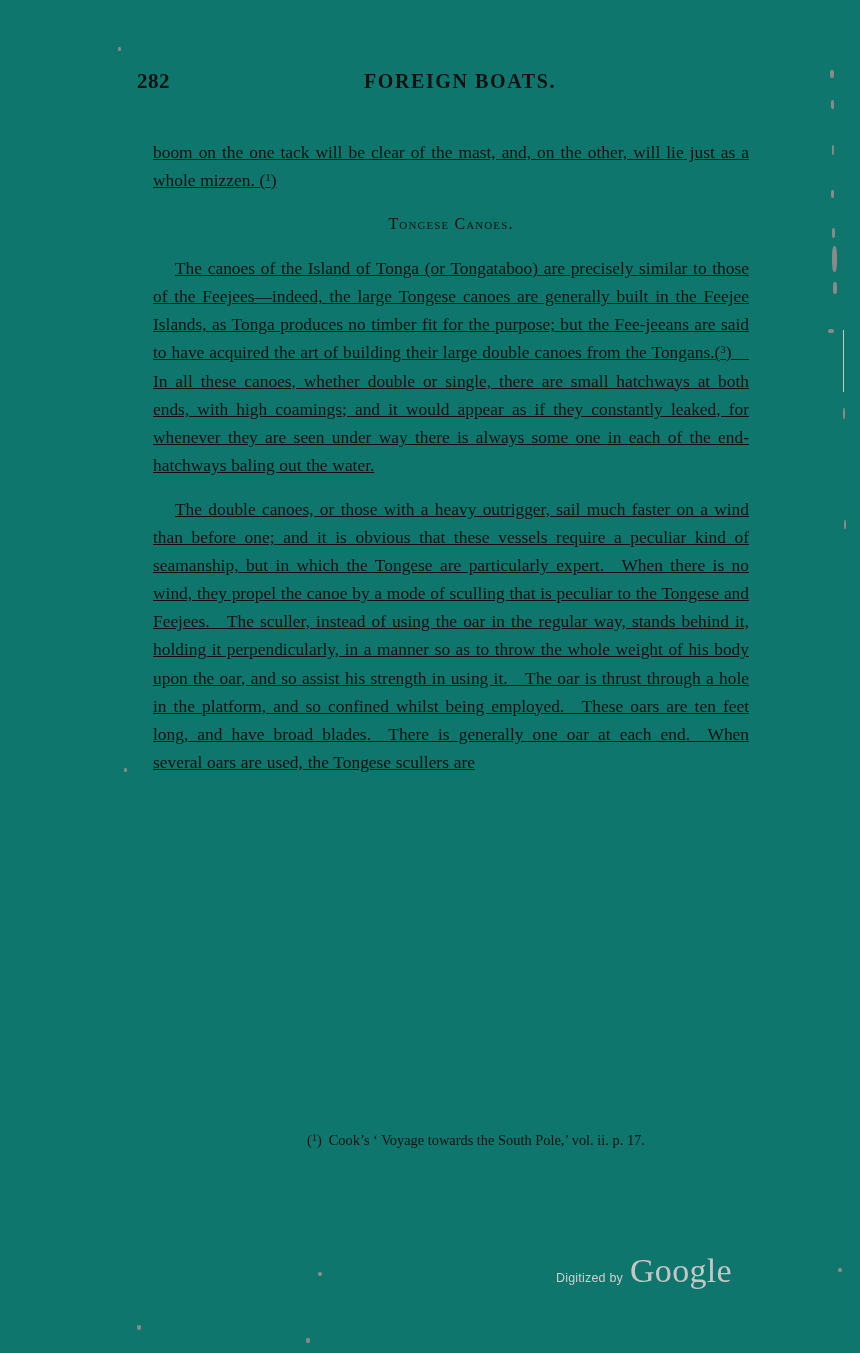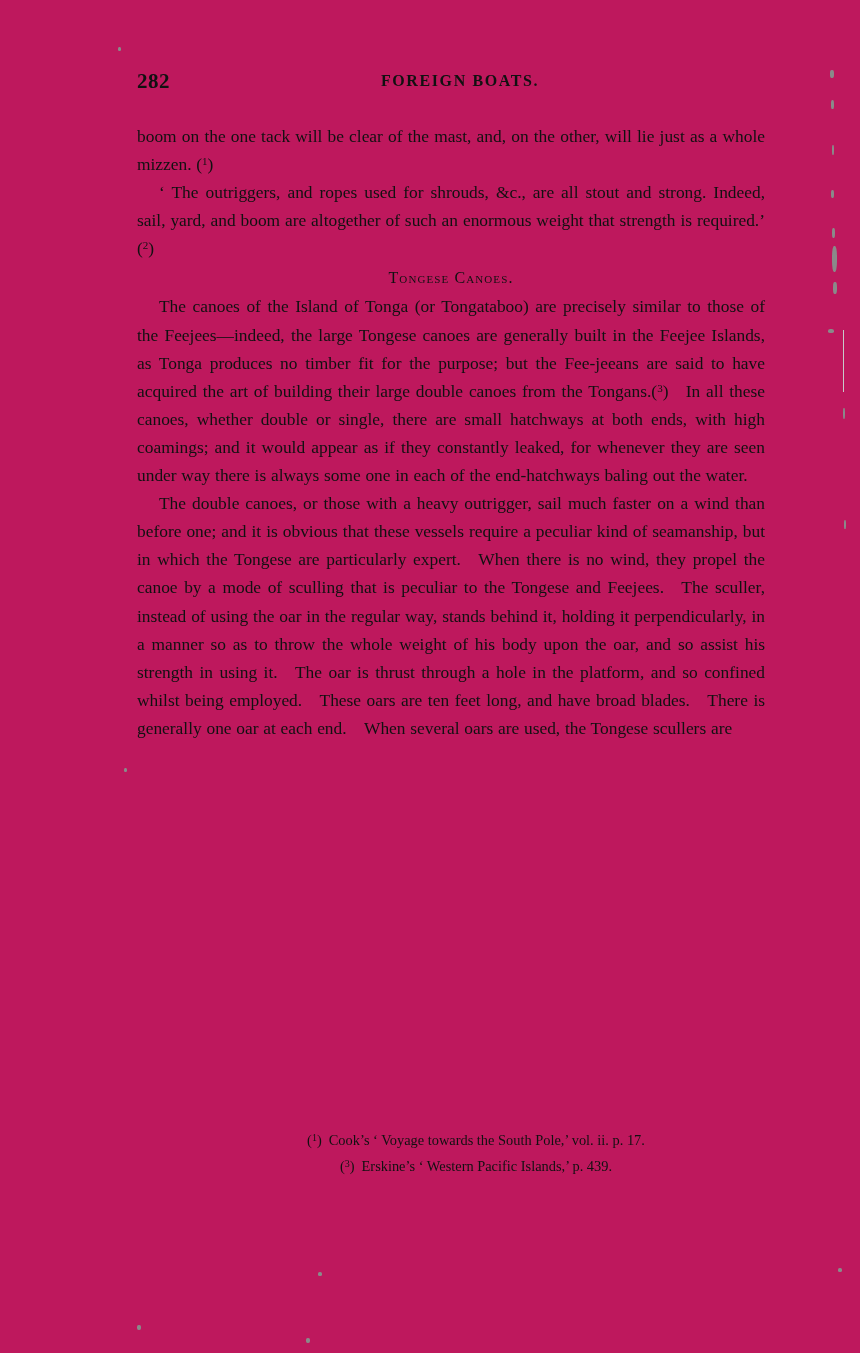--- a/index.html
+++ b/index.html
@@ -6,21 +6,21 @@
     margin: 0;
     padding: 0;
     background: #ffffff;
   }
 
   .page {
     position: relative;
     width: 860px;
     height: 1353px;
     margin: 0;
-    background: #be185d;
+    background: #0f766e;
     overflow: hidden;
     font-family: "Liberation Serif", "DejaVu Serif", serif;
     color: #111111;
   }
 
   
   .header {
     position: absolute;
     top: 68px;
     left: 137px;
@@ -35,45 +35,46 @@
     font-weight: bold;
     letter-spacing: 0.5px;
     line-height: 26px;
   }
   .running-head {
     position: absolute;
     left: 0;
     right: 0;
     top: 0;
     text-align: center;
-    font-size: 16px;
+    font-size: 20px;
     font-weight: bold;
     letter-spacing: 1.6px;
     line-height: 26px;
     padding-left: 18px;
   }
 
   
   .textblock {
     position: absolute;
     top: 122px;
     left: 137px;
     width: 628px;
   }
 
   p.para {
-    margin: 0;
+    margin: 16px;
     font-size: 17.4px;
     line-height: 28.1px;
     text-align: justify;
     text-align-last: left;
     text-indent: 22px;
     word-spacing: 0.4px;
     -webkit-hyphens: none;
     hyphens: none;
+    text-decoration: underline;
   }
   p.para.noindent {
     text-indent: 0;
   }
 
   .section-head {
     margin: 2px 0 0 0;
     text-align: center;
     font-size: 16px;
     line-height: 28px;
@@ -157,35 +158,37 @@
 
   <div class="header">
     <div class="folio">282</div>
     <div class="running-head">FOREIGN BOATS.</div>
   </div>
 
   <div class="textblock">
 
     <p class="para noindent"><span>boom on the one tack will be clear of the mast, and, on the other, will lie just as a whole mizzen. (</span><span class="fnmark"><sup class="fnref">1</sup></span><span>)</span></p>
 
-    <p class="para"><span>‘ The outriggers, and ropes used for shrouds, &amp;c., are all stout and strong. Indeed, sail, yard, and boom are altogether of such an enormous weight that strength is required.’ (</span><span class="fnmark"><sup class="fnref">2</sup></span><span>)</span></p>
 
 
     <div class="section-head">Tongese Canoes.</div>
 
     <p class="para"><span>The canoes of the Island of Tonga (or Tongataboo) are precisely similar to those of the Feejees—indeed, the large Tongese canoes are generally built in the Feejee Islands, as Tonga produces no timber fit for the purpose; but the Fee-jeeans are said to have acquired the art of building their large double canoes from the Tongans.(</span><span class="fnmark"><sup class="fnref">3</sup></span><span>) In all these canoes, whether double or single, there are small hatchways at both ends, with high coamings; and it would appear as if they constantly leaked, for whenever they are seen under way there is always some one in each of the end-hatchways baling out the water.</span></p>
 
     <p class="para">The double canoes, or those with a heavy outrigger, sail much faster on a wind than before one; and it is obvious that these vessels require a peculiar kind of seamanship, but in which the Tongese are particularly expert. When there is no wind, they propel the canoe by a mode of sculling that is peculiar to the Tongese and Feejees. The sculler, instead of using the oar in the regular way, stands behind it, holding it perpendicularly, in a manner so as to throw the whole weight of his body upon the oar, and so assist his strength in using it. The oar is thrust through a hole in the platform, and so confined whilst being employed. These oars are ten feet long, and have broad blades. There is generally one oar at each end. When several oars are used, the Tongese scullers are</p>
   </div>
 
   <div class="footnotes">
     <div class="footnote"><span class="fnnum">(<sup>1</sup>)</span><span>Cook’s ‘ Voyage towards the South Pole,’ vol. ii. p. 17.</span></div>
-    <div class="footnote"><span class="fnnum">(<sup>3</sup>)</span><span>Erskine’s ‘ Western Pacific Islands,’ p. 439.</span></div>
-  </div>
-
+  </div>
+
+  <div class="watermark">
+    <span class="wm-digitized">Digitized by</span>
+    <span class="wm-google">Google</span>
+  </div>
 
   <div class="speck" style="left:118px; top:47px; width:3px; height:4px;"></div>
   <div class="speck" style="left:137px; top:1325px; width:4px; height:5px;"></div>
   <div class="speck" style="left:318px; top:1272px; width:4px; height:4px;"></div>
   <div class="speck" style="left:306px; top:1338px; width:4px; height:5px;"></div>
   <div class="speck" style="left:124px; top:768px; width:3px; height:4px;"></div>
   <div class="speck" style="left:838px; top:1268px; width:4px; height:4px;"></div>
   <div class="speck" style="left:830px; top:70px; width:4px; height:8px;"></div>
   <div class="speck" style="left:831px; top:100px; width:3px; height:9px;"></div>
   <div class="speck" style="left:832px; top:145px; width:2px; height:10px;"></div>

